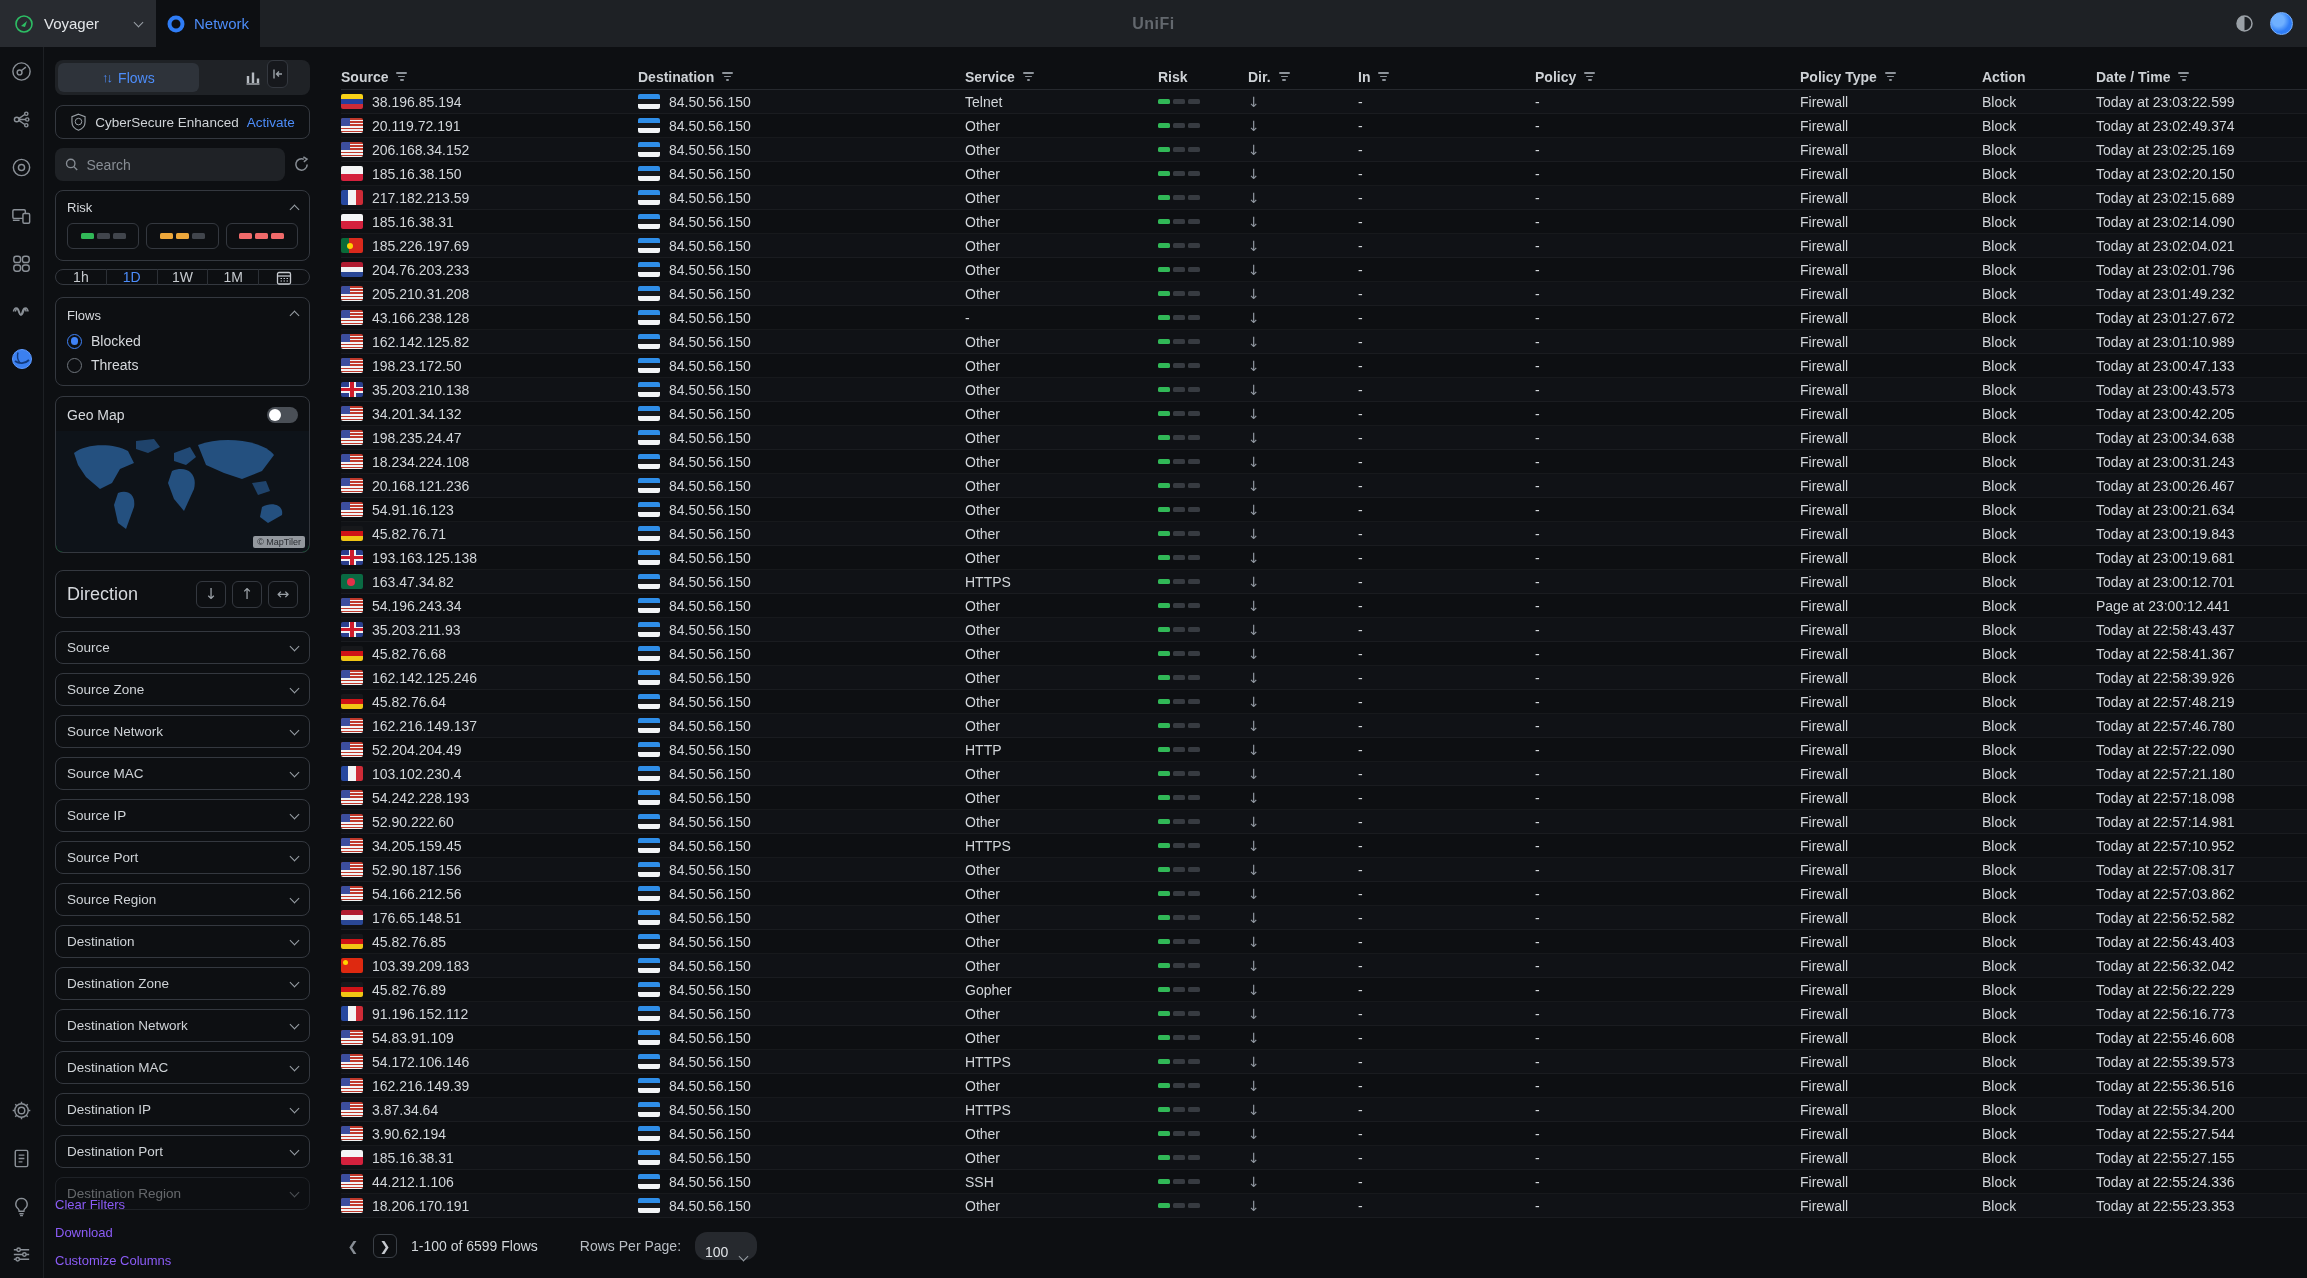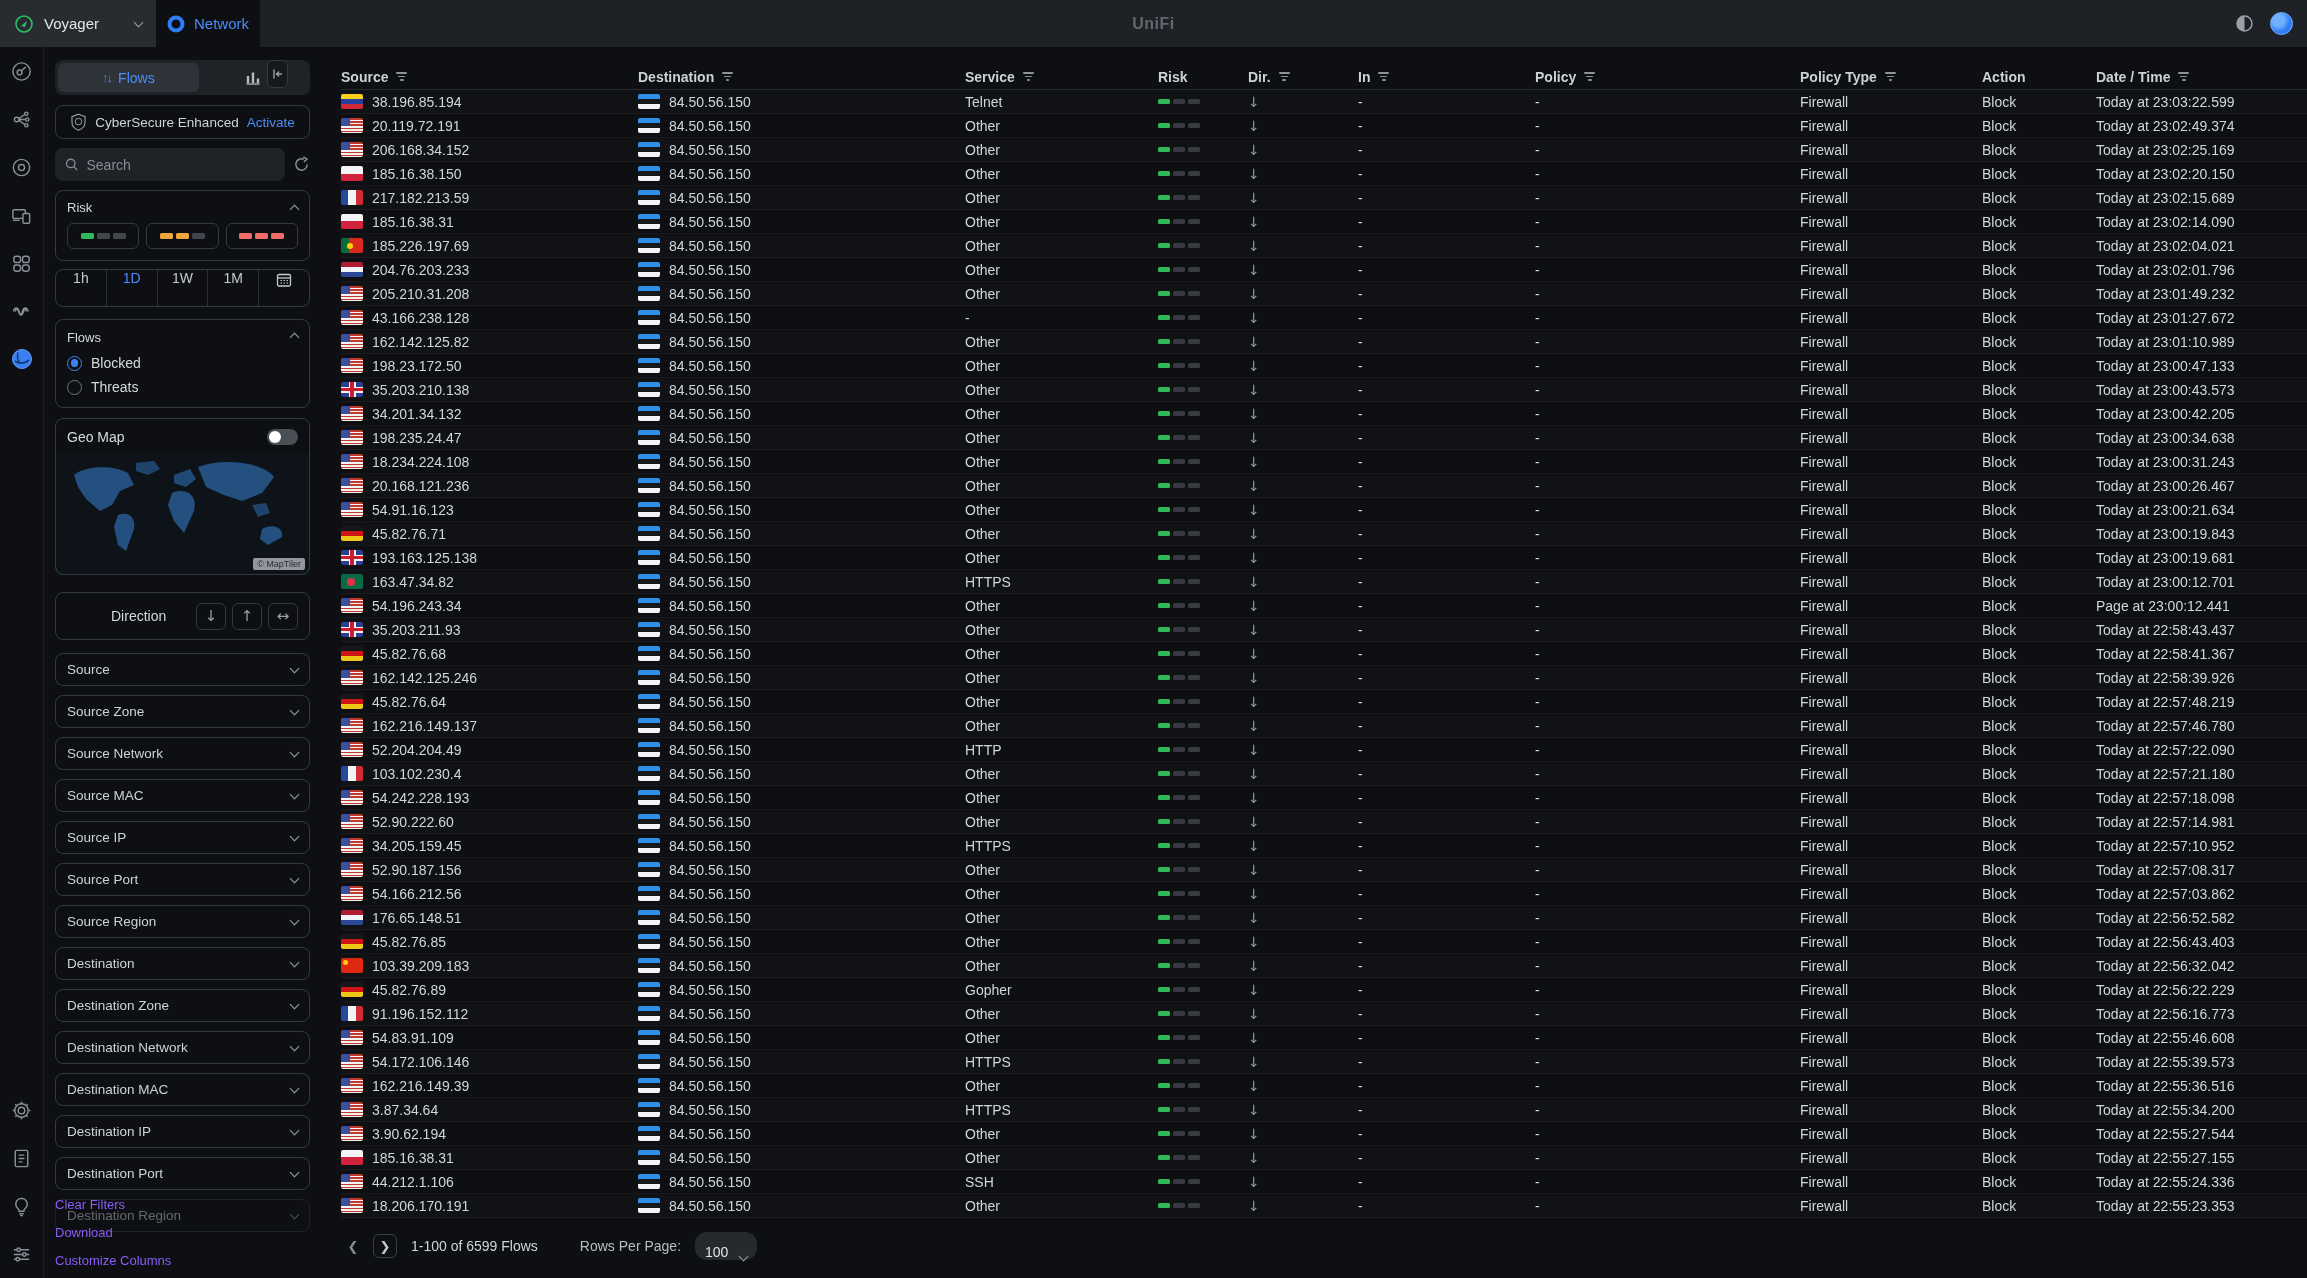--- a/index.html
+++ b/index.html
@@ -49,42 +49,42 @@
   .search input::placeholder { color:#878d94; }
   .search-row { display:flex; align-items:center; gap:8px; margin-bottom:9px; }
 
   .risk-panel { padding:9px 11px 11px; margin-bottom:8px; }
   .risk-head { display:flex; align-items:center; justify-content:space-between; font-size:13px; color:#d6d9dd; margin-bottom:8px; }
   .risk-btns { display:flex; gap:7px; }
   .risk-btn { flex:1; height:26px; border:1px solid #34383f; border-radius:6px; display:flex; align-items:center; justify-content:center; gap:3px; cursor:pointer; }
   .rb { width:13px; height:6px; border-radius:1.5px; background:#41454c; }
   .rb.g{ background:#31b857; } .rb.o{ background:#eda73b; } .rb.r{ background:#f06a6a; }
 
-  .time-row { height:38px; display:flex; margin-bottom:12px; }
+  .time-row { height:16px; display:flex; align-items:center; margin-bottom:12px; }
   .time-item { flex:1; text-align:center; font-size:14px; color:#c6cacf; cursor:pointer; position:relative; }
   .time-item + .time-item { border-left:1px solid #2c3036; }
   .time-item.active { color:#4d8dfa; }
 
   .flows-panel { padding:10px 11px 12px; margin-bottom:10px; }
   .flows-head { display:flex; justify-content:space-between; font-size:13px; margin-bottom:10px; }
   .radio-row { display:flex; align-items:center; gap:9px; font-size:14px; color:#d6d9dd; margin-top:8px; cursor:pointer; }
   .radio { width:15px; height:15px; border-radius:50%; border:1.6px solid #6f757c; position:relative; }
   .radio.sel { border-color:#3f82f7; }
   .radio.sel::after { content:""; position:absolute; inset:2.6px; border-radius:50%; background:#3f82f7; }
 
   .geo-panel { margin-bottom:17px; overflow:hidden; }
   .geo-head { display:flex; align-items:center; justify-content:space-between; padding:10px 11px 8px; font-size:14px; }
   .toggle { width:31px; height:16px; border-radius:9px; background:#4a4f56; position:relative; cursor:pointer; }
   .toggle::after { content:""; position:absolute; left:2px; top:2px; width:12px; height:12px; border-radius:50%; background:#fff; }
   .geo-map { position:relative; height:121px; background:#22c55e; }
   .map-attr { position:absolute; right:4px; bottom:4px; background:rgba(170,176,182,.85); color:#2b2e33; font-size:9px;
     padding:1px 4px; border-radius:2px; }
 
   .dir-panel { height:48px; display:flex; align-items:center; justify-content:space-between; padding:0 11px; margin-bottom:13px; }
-  .dir-label { font-size:14px;margin-left:44px; }
+  .dir-label { font-size:18px; }
   .dir-btns { display:flex; gap:6px; }
   .dir-btn { width:30px; height:27px; border:1px solid #34383f; border-radius:6px; display:flex; align-items:center; justify-content:center;
     color:#9aa0a6; font-size:15px; cursor:pointer; font-family:"DejaVu Sans",sans-serif; }
 
   .dropdown { height:33px; display:flex; align-items:center; justify-content:space-between; padding:0 11px; margin-bottom:9px;
     font-size:13.5px; color:#cfd3d7; cursor:pointer; }
   .dropdown.faded { opacity:.45; }
 
   .side-links { position:absolute; left:11px; bottom:10px; display:flex; flex-direction:column; gap:13px; }
   .side-link { font-size:13px; color:#8b5cf6; cursor:pointer; }

